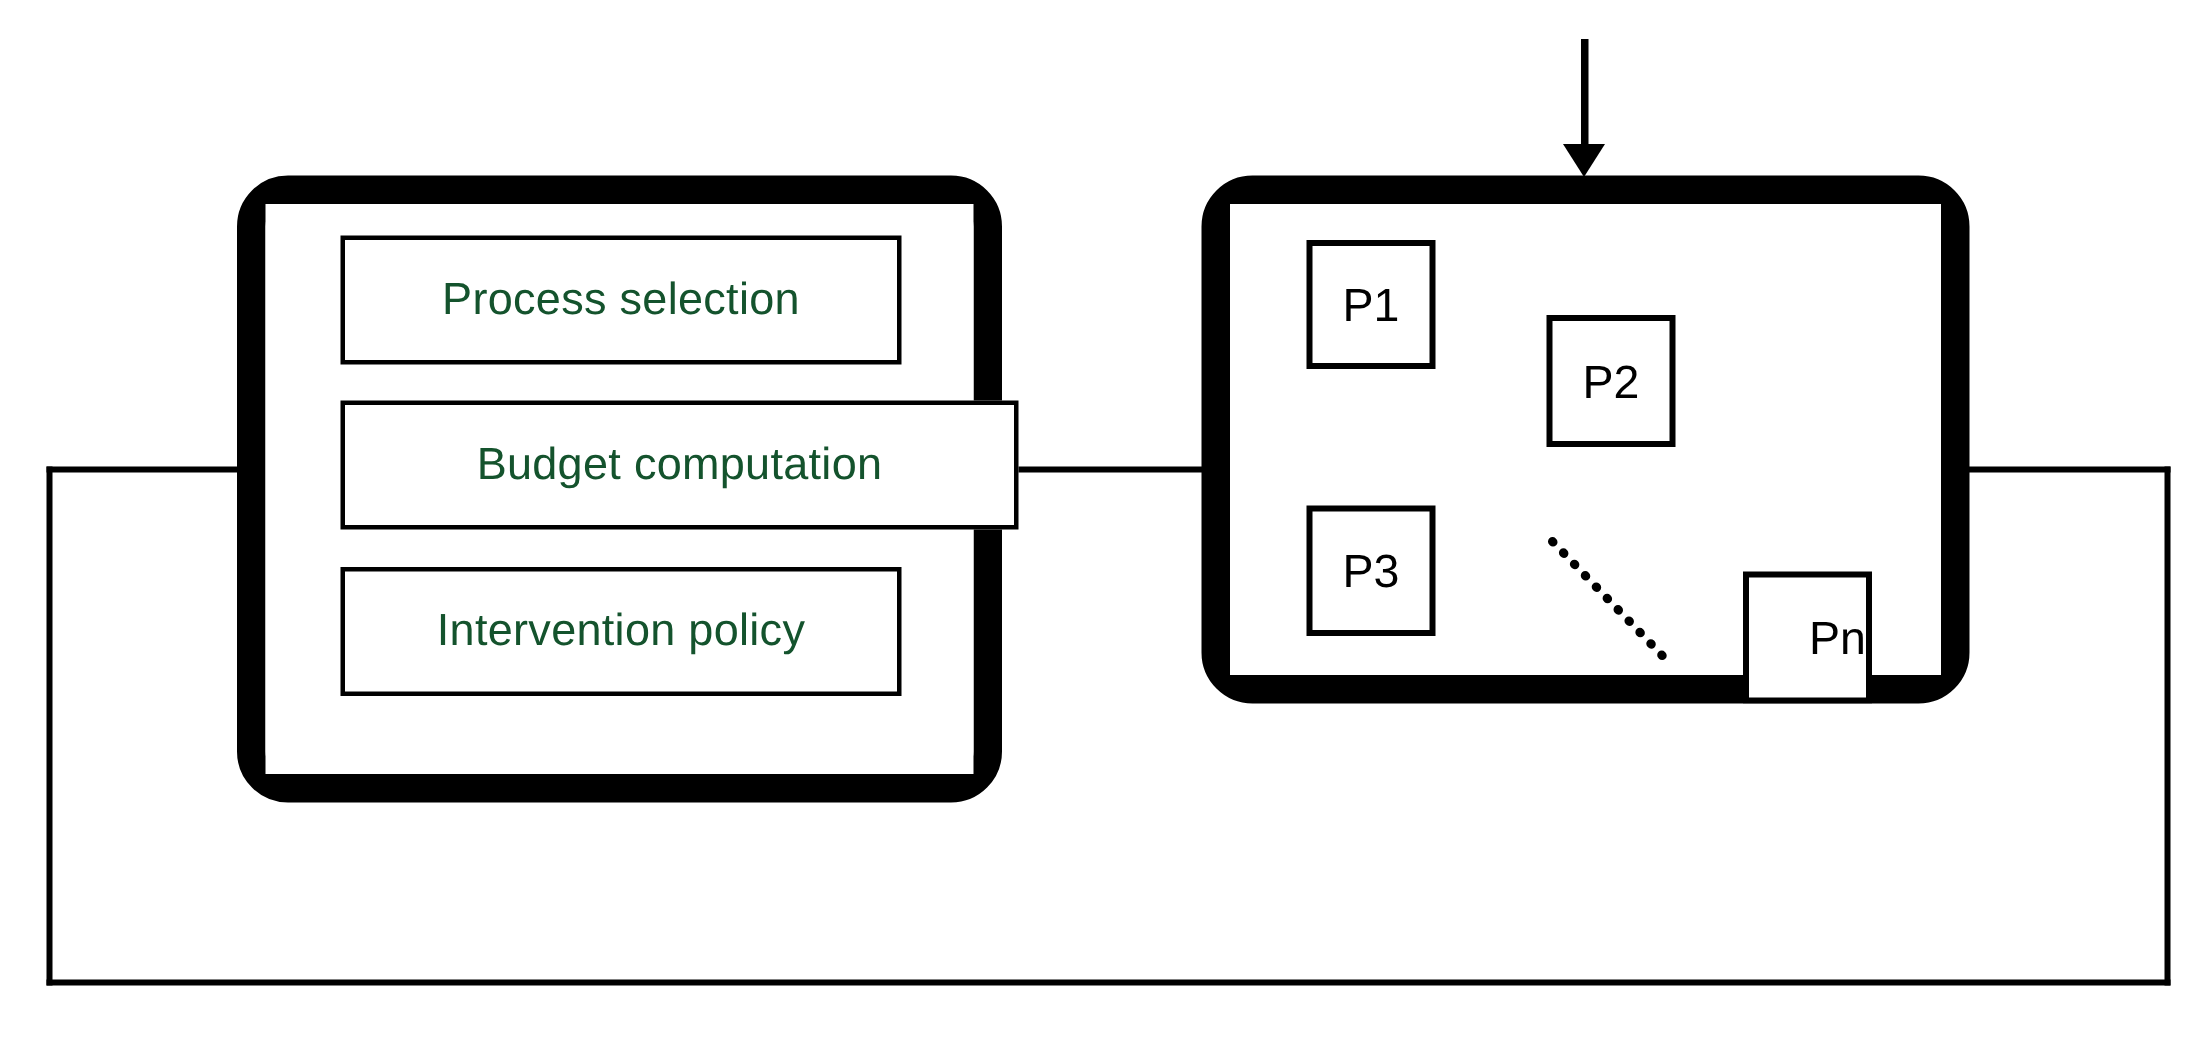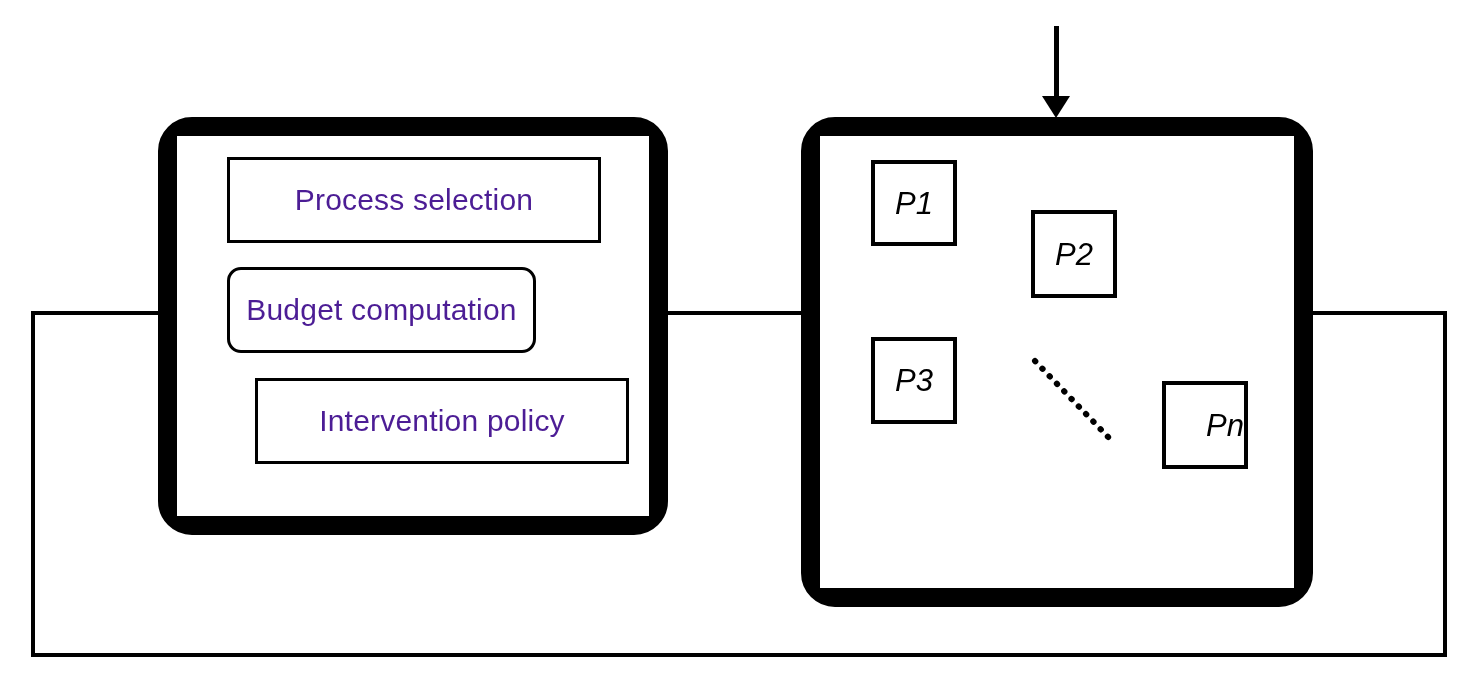--- a/index.html
+++ b/index.html
@@ -36,21 +36,21 @@
   
   .stack-box {
     position: absolute;
     box-sizing: border-box;
     background: #ffffff;
     border: 3px solid #000000;
     display: flex;
     align-items: center;
     justify-content: center;
     font-size: 30px;
-    color: #4c1d95;
+    color: #14532d;
     letter-spacing: 0.2px;
     line-height: 1;
     z-index: 5;
   }
 
   
   .proc-box {
     position: absolute;
     box-sizing: border-box;
     background: #ffffff;
@@ -117,30 +117,30 @@
   <div class="arrow-shaft" style="left:1054px; top:26px; height:80px;"></div>
   <div class="arrow-head" style="left:1042px; top:96px;"></div>
 
   <div class="shell" style="left:158px; top:117px; width:510px; height:418px;">
     <div class="shell-inner"></div>
 
     <div class="stack-box" style="left:50px; top:21px; width:374px; height:86px;">
       <span>Process selection</span>
     </div>
 
-    <div class="stack-box" style="left:50px; top:131px; width:309px; height:86px;border-radius:14px;">
+    <div class="stack-box" style="left:50px; top:131px; width:452px; height:86px;">
       <span>Budget computation</span>
     </div>
 
-    <div class="stack-box" style="left:50px; top:242px; width:374px; height:86px;margin-left:28px;">
+    <div class="stack-box" style="left:50px; top:242px; width:374px; height:86px;">
       <span>Intervention policy</span>
     </div>
   </div>
 
-  <div class="shell" style="left:801px; top:117px; width:512px; height:490px;font-style:italic;">
+  <div class="shell" style="left:801px; top:117px; width:512px; height:352px;">
     <div class="shell-inner"></div>
 
     <div class="proc-box" style="left:51px; top:24px; width:86px; height:86px;">
       <span>P1</span>
     </div>
 
     <div class="proc-box" style="left:183px; top:74px; width:86px; height:88px;margin-left:28px;">
       <span>P2</span>
     </div>
 

